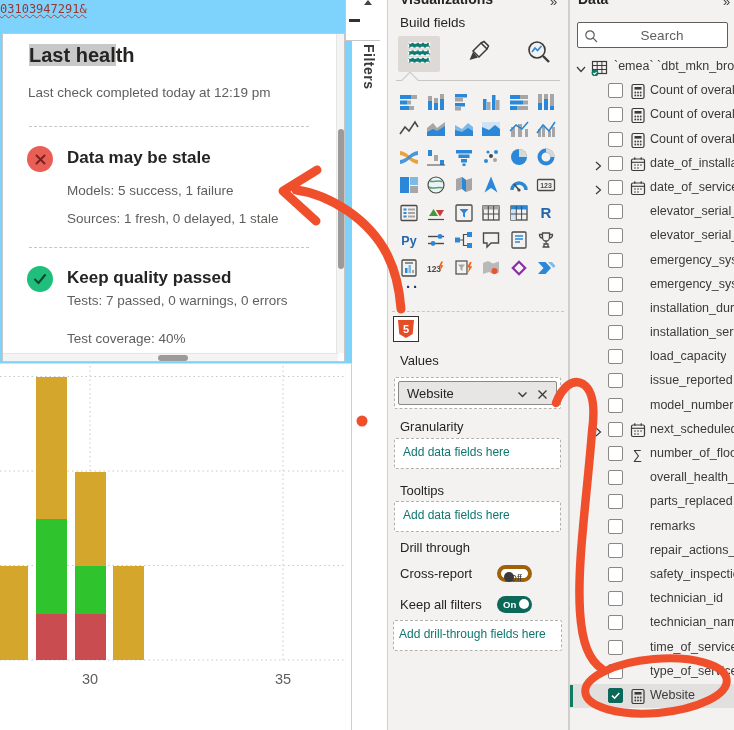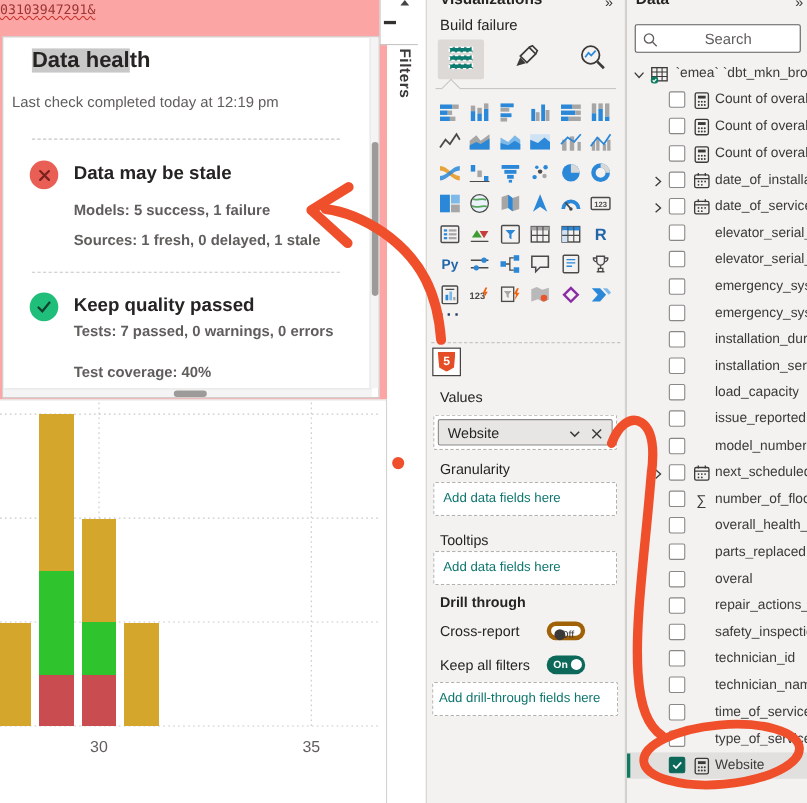--- a/index.html
+++ b/index.html
@@ -1,39 +1,39 @@
 <!DOCTYPE html>
 <html><head>
 <meta charset="utf-8">
 <style>
   html,body{margin:0;padding:0;width:734px;height:730px;overflow:hidden;background:#fff;
     font-family:"Liberation Sans",sans-serif;-webkit-font-smoothing:antialiased;}
   *{box-sizing:border-box;}
 
   
-  #canvas{position:absolute;left:0;top:0;width:352px;height:730px;background:#fca5a5;}
+  #canvas{position:absolute;left:0;top:0;width:352px;height:730px;background:#7dd3fc;}
   #top-red-text{position:absolute;left:0;top:2px;font-family:"DejaVu Sans Mono",monospace;
     font-size:12px;color:#9c3430;text-decoration:underline wavy #c73b35 1px;white-space:nowrap;}
   #corner-box{position:absolute;left:345px;top:0;width:35px;height:41px;background:#fff;
     border-left:1px solid #c8c6c4;border-bottom:1px solid #c8c6c4;z-index:6;}
   #corner-dash{position:absolute;left:3px;top:19px;width:11px;height:2.5px;background:#323130;}
   #corner-caret{position:absolute;left:18px;top:0;width:0;height:0;border-left:4px solid transparent;
     border-right:4px solid transparent;border-bottom:5px solid #444;}
 
   
   #health-card{position:absolute;left:2px;top:33px;width:343px;height:329px;background:#fff;
     border:1px solid #c8c6c4;z-index:2;}
   .card-title{position:absolute;left:26px;top:10px;font-size:20px;font-weight:bold;color:#252423;}
   .card-title .hl{background:#c8c8c8;}
-  .card-sub{position:absolute;left:8px;top:51px;font-size:13.5px;color:#605e5c;}
+  .card-sub{position:absolute;left:25px;top:51px;font-size:13.5px;color:#605e5c;}
   .card-divider{position:absolute;left:26px;width:280px;border-top:1px dashed #c8c6c4;height:0;}
   .sec-icon{position:absolute;left:24px;width:26px;height:26px;border-radius:50%;
     display:flex;align-items:center;justify-content:center;}
   .sec-title{position:absolute;left:64px;font-size:17px;font-weight:bold;color:#252423;}
-  .sec-line{position:absolute;left:64px;font-size:13.5px;color:#605e5c;font-weight:bold;}
+  .sec-line{position:absolute;left:64px;font-size:13.5px;color:#605e5c;}
   #card-vscroll{position:absolute;right:0;top:0;width:8px;height:319px;background:#f4f4f4;border-left:1px solid #e6e6e6;}
   #card-vthumb{position:absolute;left:1px;top:95px;width:6px;height:140px;background:#9d9b99;border-radius:3px;}
   #card-hscroll{position:absolute;left:0;bottom:0;width:335px;height:8px;background:#f4f4f4;border-top:1px solid #e6e6e6;}
   #card-hthumb{position:absolute;left:155px;top:1px;width:30px;height:6px;background:#9d9b99;border-radius:3px;}
 
   
   #chart-visual{position:absolute;left:0;top:363px;width:352px;height:367px;background:#fff;
     border-top:1px solid #e1dfdd;border-right:1px solid #d1cfcd;}
 
   
@@ -60,21 +60,21 @@
   #icon-grid{position:absolute;left:7px;top:88px;width:168px;display:grid;
     grid-template-columns:repeat(6,27.6px);grid-auto-rows:27.8px;}
   .vicon{width:27px;height:27px;display:flex;align-items:center;justify-content:center;cursor:pointer;}
   #more-dots{position:absolute;left:11px;top:278px;font-size:15px;font-weight:bold;color:#1f3b64;letter-spacing:2px;}
   #viz-divider{position:absolute;left:4px;top:311px;width:172px;border-top:1px dashed #c8c6c4;}
   #html5-box{position:absolute;left:5px;top:316px;width:26px;height:26px;background:#fff;
     border:1.5px solid #323130;display:flex;align-items:center;justify-content:center;}
   #html5-shield{width:16px;height:18px;background:#e44d26;clip-path:polygon(0 0,100% 0,92% 78%,50% 100%,8% 78%);
     color:#fff;font-size:11px;font-weight:bold;display:flex;align-items:center;justify-content:center;}
   .well-label{position:absolute;left:12px;font-size:13px;color:#252423;}
-  .well-label.bold{font-weight:700;}
+  .well-label.bold{font-weight:400;}
   .well{position:absolute;left:6px;width:167px;background:#fff;border:1px dashed #b3b0ad;border-radius:2px;}
   .well-empty{font-size:12px;color:#0f766e;padding:6px 0 0 8px;white-space:nowrap;overflow:hidden;}
   #values-pill{position:absolute;left:3px;top:3px;right:3px;height:24px;background:#e8e6e4;
     border:1px solid #8a8886;border-radius:2px;font-size:13px;color:#252423;}
   #values-pill .ptxt{position:absolute;left:8px;top:4px;}
   .pill-ic{position:absolute;top:6px;}
   .toggle-label{position:absolute;left:12px;font-size:13px;color:#252423;}
   .toggle{position:absolute;left:109px;width:35px;height:17px;border-radius:9px;font-size:9.5px;}
   .toggle.off{background:#fff;border:4px solid #a16207;color:#3b3a39;}
   .toggle.on{background:#0c695a;color:#fff;}
@@ -110,21 +110,21 @@
   
   #annotations{position:absolute;left:0;top:0;width:734px;height:730px;z-index:40;pointer-events:none;}
 </style>
 </head>
 <body>
 
 <div id="canvas">
   <div id="top-red-text">03103947291&amp;</div>
 
   <div id="health-card">
-    <div class="card-title"><span class="hl">Data heal</span><span>th</span></div>
+    <div class="card-title"><span class="hl">Last heal</span><span>th</span></div>
     <div class="card-sub">Last check completed today at 12:19 pm</div>
     <div class="card-divider" style="top:92px"></div>
     <div id="card-sections">
         <div class="sec-icon" style="top: 112px; background: rgb(233, 95, 85);">
           <svg width="13" height="13" viewBox="0 0 13 13">
             <path d="M2.5 2.5l8 8M10.5 2.5l-8 8" stroke="#7c211e" stroke-width="2" stroke-linecap="round"></path>
           </svg>
         </div>
         <div class="sec-title" style="top: 114px;">Data may be stale</div>
         <div class="sec-line" style="top: 149px;">Models: 5 success, 1 failure</div>
@@ -174,21 +174,21 @@
   <div id="corner-caret"></div>
 </div>
 
 <div id="filters-rail">
   <div id="filters-label">Filters</div>
 </div>
 
 <div id="viz-pane" class="pane">
   <div class="pane-title" style="left:12px">Visualizations</div>
   <div class="pane-collapse" style="left:162px">»</div>
-  <div id="build-label">Build failure</div>
+  <div id="build-label">Build fields</div>
   <div class="viz-tab sel" style="left:10px">
       <span id="tab-ic-0"><svg width="24" height="22" viewBox="0 0 24 22">
           <rect x="1.5" y="2" width="21" height="4.5" fill="#0e7b70" stroke="#fff" stroke-width="1.4" stroke-dasharray="3 2.2"></rect>
           <rect x="1.5" y="9.5" width="21" height="4.5" fill="#0e7b70" stroke="#fff" stroke-width="1.4" stroke-dasharray="3 2.2"></rect>
           <rect x="1.5" y="17" width="21" height="4.5" fill="#0e7b70" stroke="#fff" stroke-width="1.4" stroke-dasharray="3 2.2"></rect>
         </svg></span>
     </div>
   <div class="viz-tab" style="left:70px">
       <span id="tab-ic-1"><svg width="24" height="24" viewBox="0 0 24 24">
           <path d="M14 3l6 6-8 8-6-6z" fill="none" stroke="#3b3a39" stroke-width="1.5"></path>
@@ -735,21 +735,21 @@
       <div class="frow">
         <span class="fcheck"></span>
         <span class="flabel">overall_health_c...</span>
       </div>
       <div class="frow">
         <span class="fcheck"></span>
         <span class="flabel">parts_replaced</span>
       </div>
       <div class="frow">
         <span class="fcheck"></span>
-        <span class="flabel">overal</span>
+        <span class="flabel">remarks</span>
       </div>
       <div class="frow">
         <span class="fcheck"></span>
         <span class="flabel">repair_actions_t...</span>
       </div>
       <div class="frow">
         <span class="fcheck"></span>
         <span class="flabel">safety_inspectio...</span>
       </div>
       <div class="frow">

